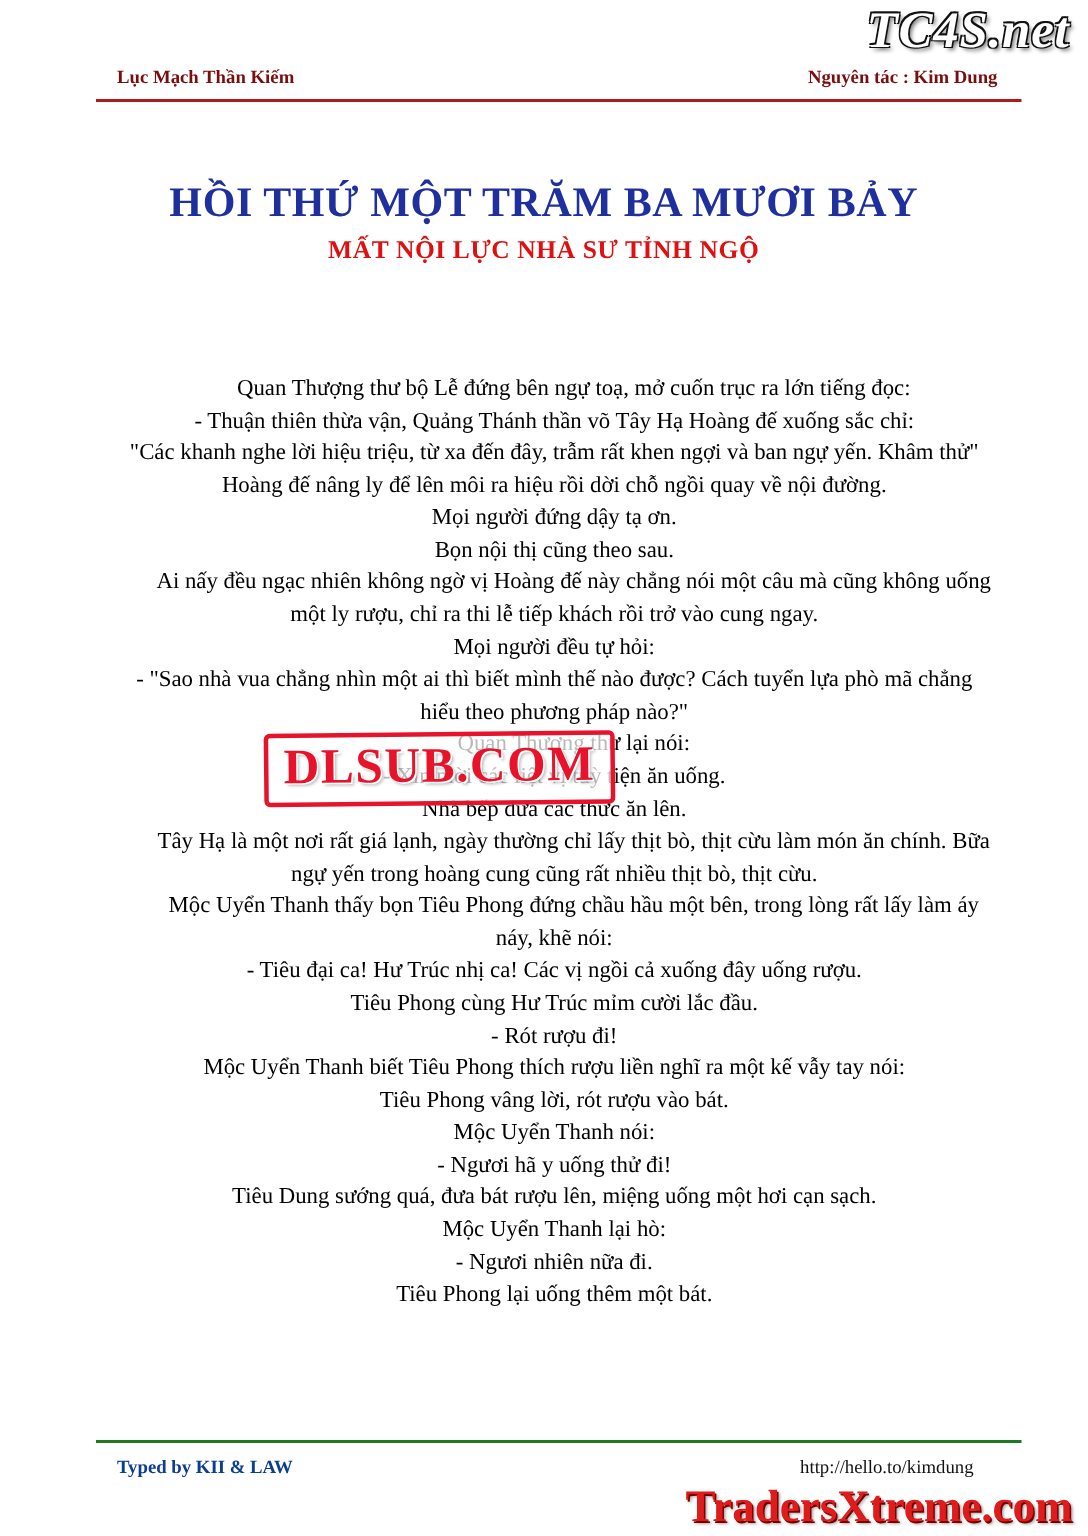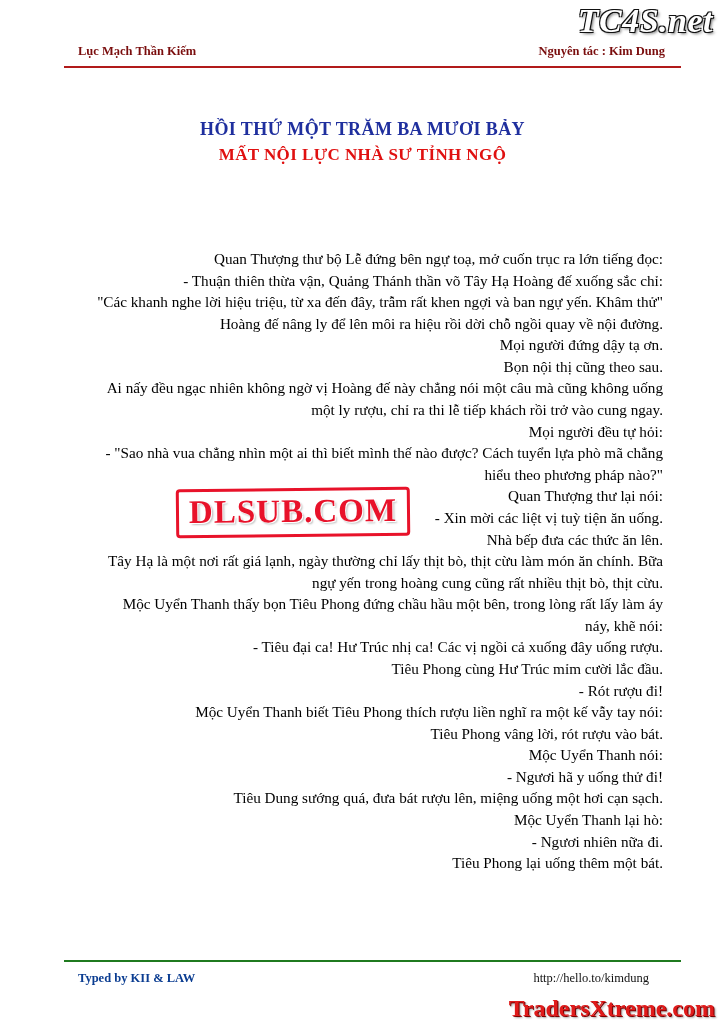--- a/index.html
+++ b/index.html
@@ -38,21 +38,21 @@
       -1px 1px 0 #111, 1px 1px 0 #111,
       2px 2px 3px rgba(0,0,0,0.55);
     letter-spacing: 0.5px;
   }
   .wm-bottom {
     position: absolute;
     right: 10px;
     bottom: 2px;
     font-family: "Liberation Serif", serif;
     font-weight: bold;
-    font-size: 24px;
+    font-size: 30px;
     color: #e01b1b;
     text-shadow: 1px 1px 0 #7a0000, 2px 2px 2px rgba(0,0,0,0.35);
   }
   .wm-center {
     position: absolute;
     left: 176px;
     top: 488px;
     font-family: "Liberation Serif", serif;
     font-weight: bold;
     font-size: 33px;
@@ -89,21 +89,21 @@
   }
 
   
   .title-wrap {
     position: absolute;
     left: 0; right: 0;
     top: 118px;
     text-align: center;
   }
   .title-1 {
-    font-size: 18px;
+    font-size: 28px;
     font-weight: bold;
     color: #1f2f9e;
     letter-spacing: 0.4px;
     line-height: 1.25;
   }
   .title-2 {
     font-size: 17px;
     font-weight: bold;
     color: #e01010;
     letter-spacing: 0.4px;
@@ -112,21 +112,21 @@
   }
 
   
   .body-text {
     position: absolute;
     left: 76px;
     right: 62px;
     top: 248px;
     font-size: 15.2px;
     line-height: 1.42;
-    text-align: right;
+    text-align: center;
     color: #000;
   }
   .body-text p {
     margin: 0;
   }
   .body-text p.ind {
     text-indent: 26px;
   }
 
   

